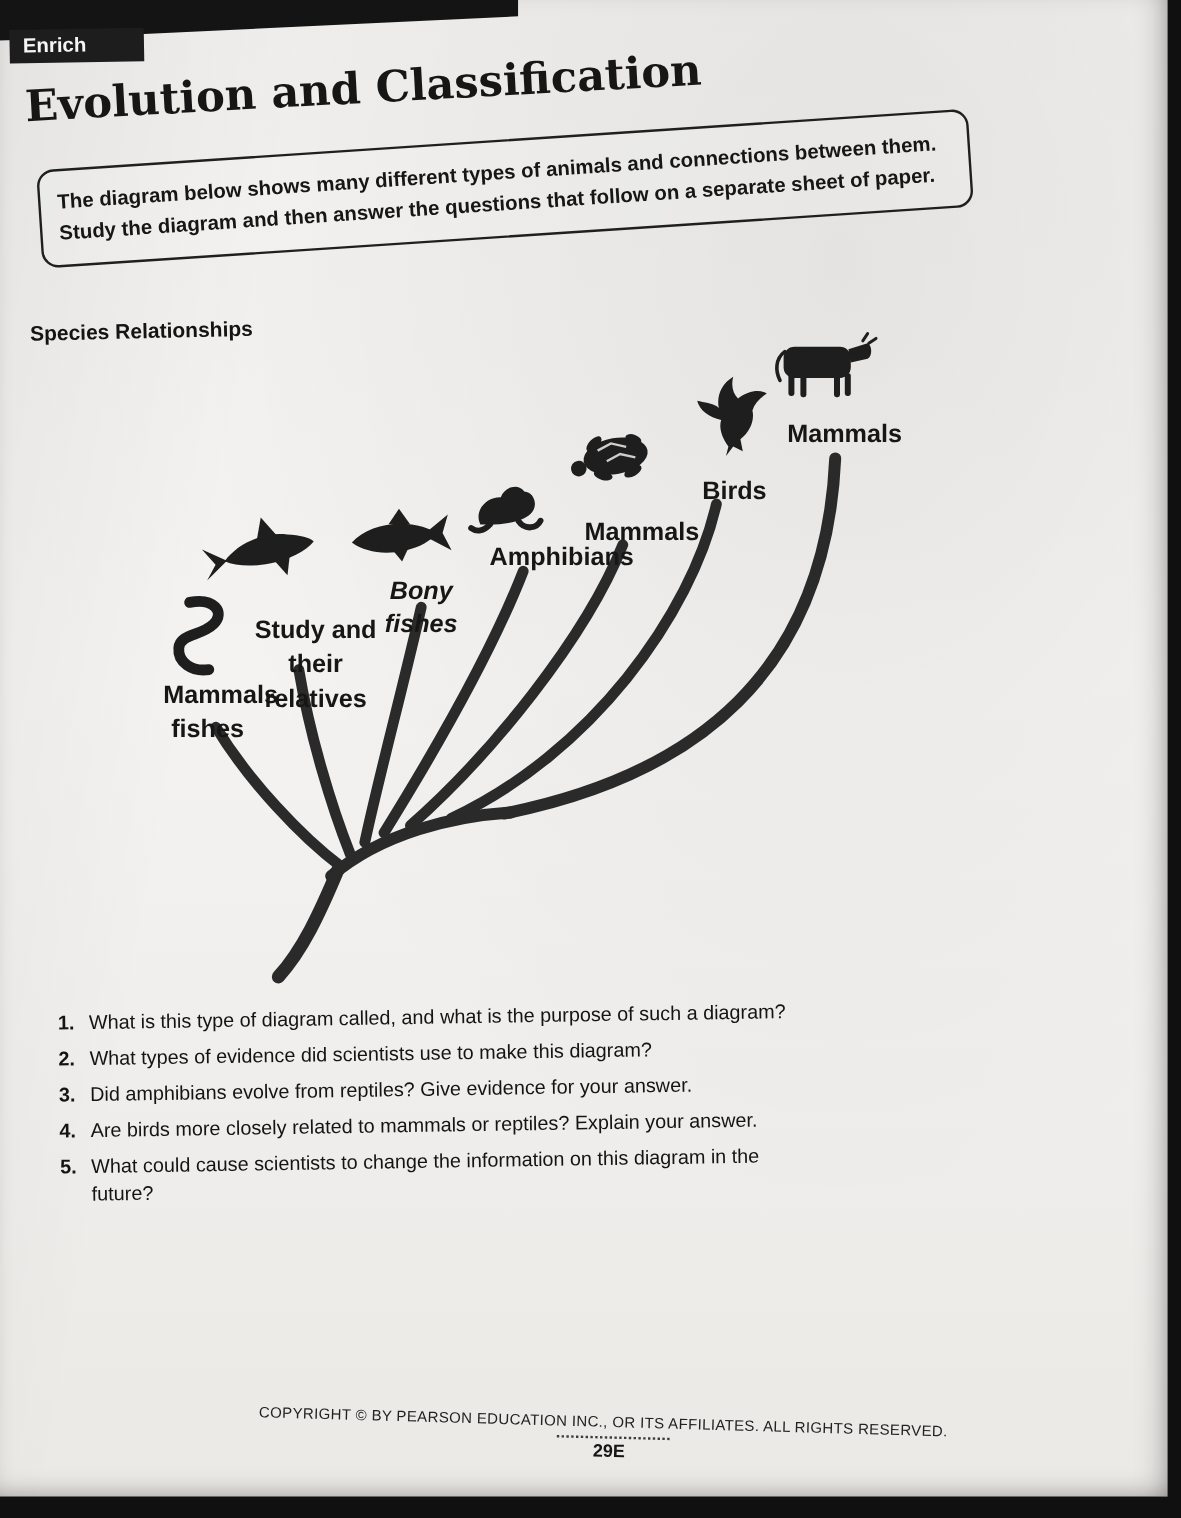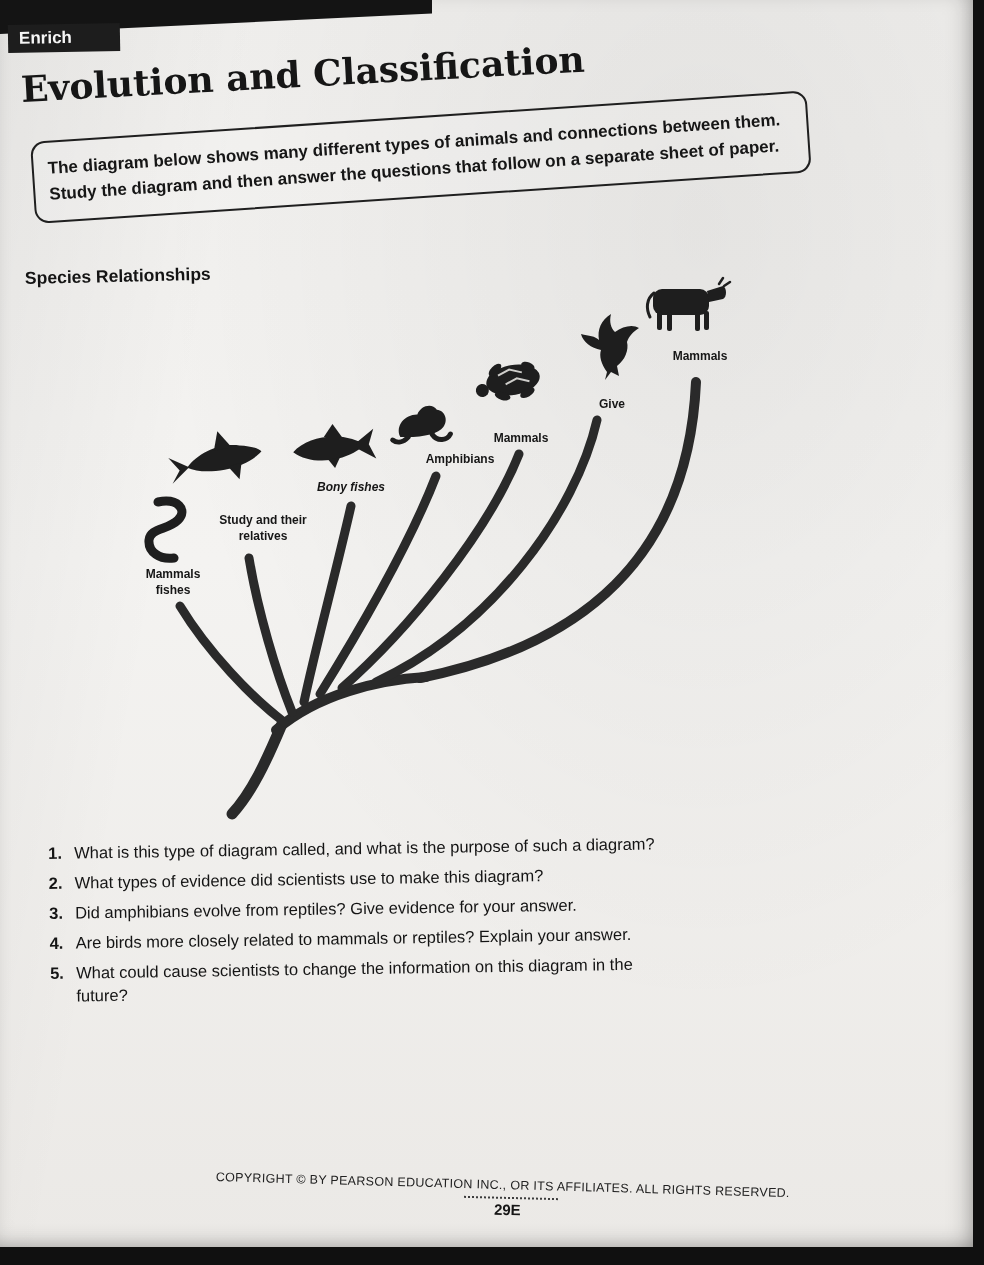--- a/index.html
+++ b/index.html
@@ -90,21 +90,21 @@
   }
 
   .tree-svg {
     position: absolute;
     left: 0; top: 0;
     width: 984px; height: 1265px;
   }
 
   .taxon-label {
     position: absolute;
-    font-size: 12px;
+    font-size: 21px;
     font-weight: 700;
     color: #161616;
     text-align: center;
     line-height: 1.35;
   }
   .lbl-jawless   { left: 136px; top: 566px; width: 74px; }
   .lbl-sharks    { left: 208px; top: 512px; width: 110px; }
   .lbl-bony      { left: 303px; top: 479px; width: 96px; font-style: italic; }
   .lbl-amphib    { left: 384px; top: 451px; width: 104px; margin-left: 24px; }
   .lbl-reptiles  { left: 487px; top: 430px; width: 68px; }
@@ -243,21 +243,21 @@
           <path d="M-29 -12 C-37 -6 -37 4 -33 12" stroke="#1e1e1e" stroke-width="3" fill="none" stroke-linecap="round"></path>
         </g>
       </g>
     </svg>
 
     <div class="taxon-label lbl-jawless">Mammals fishes</div>
     <div class="taxon-label lbl-sharks">Study and their relatives</div>
     <div class="taxon-label lbl-bony">Bony fishes</div>
     <div class="taxon-label lbl-amphib">Amphibians</div>
     <div class="taxon-label lbl-reptiles">Mammals</div>
-    <div class="taxon-label lbl-birds">Give</div>
+    <div class="taxon-label lbl-birds">Birds</div>
     <div class="taxon-label lbl-mammals">Mammals</div>
 
     <div class="questions">
       <div class="q-row">
         <span class="q-num">1.</span>
         <span class="q-text">What is this type of diagram called, and what is the purpose of such a diagram?</span>
       </div>
       <div class="q-row">
         <span class="q-num">2.</span>
         <span class="q-text">What types of evidence did scientists use to make this diagram?</span>

